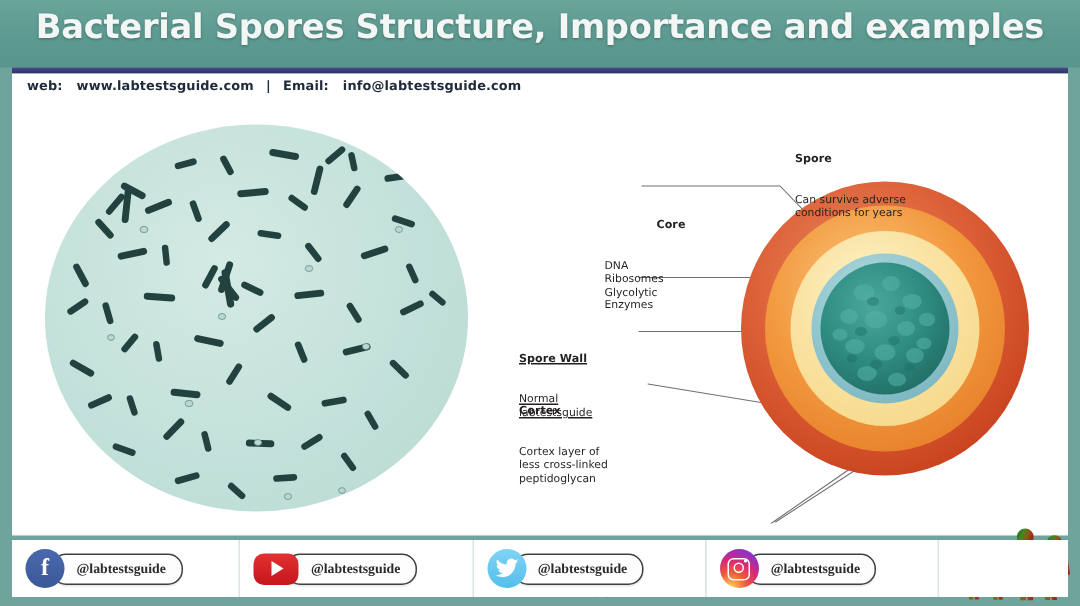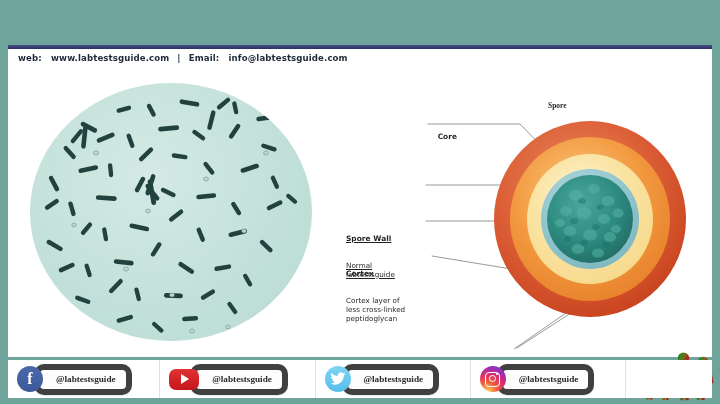--- a/index.html
+++ b/index.html
@@ -66,22 +66,22 @@
   .lbl{
     position:absolute;
     font-family:"DejaVu Sans", sans-serif;
     color:#231f20;
     line-height:1.22;
     white-space:pre-line;
   }
   .lbl .hd{font-weight:bold;font-size:7.4px;display:block;letter-spacing:.05px;}
   .lbl .bd{font-weight:normal;font-size:7.2px;display:block;letter-spacing:.02px;}
 
-  #lbl-spore{left:220px;top:4px;font-family:Liberation Serif, serif;}
-  #lbl-core{left:63px;top:35px;text-align:right;width:66px;}
+  #lbl-spore{left:202px;top:4px;}
+  #lbl-core{left:63px;top:48px;text-align:right;width:66px;}
   #lbl-core .bd{text-align:left;padding-left:12px;}
   #lbl-cytoplasmic{left:14px;top:100px;text-align:center;width:84px;}
   #lbl-sporewall{left:18px;top:137px;text-align:left;width:80px;text-decoration:underline;}
   #lbl-cortex{left:18px;top:172px;text-align:left;width:88px;}
   #lbl-keratin{left:60px;top:267px;text-align:left;width:130px;}
 
   
   #family{
     position:absolute;left:630px;top:300px;width:82px;height:57px;
   }
@@ -106,21 +106,21 @@
     position:relative;z-index:2;
     width:26px;height:26px;border-radius:50%;
     display:flex;align-items:center;justify-content:center;
     flex:0 0 auto;
   }
   .sicon.yt{width:30px;height:21px;border-radius:7px;}
   .pill{
     position:relative;margin-left:-9px;padding:0 10px 0 16px;
     height:19px;border-radius:10px;
     background:#fdfdfd;
-    border:6px solid #404040;
+    border:1px solid #404040;
     display:flex;align-items:center;
     font-family:"Liberation Serif", serif;
     font-weight:bold;font-size:9.2px;color:#2a2a2a;
     white-space:nowrap;
     box-shadow:0 1px 1px rgba(0,0,0,.10);
   }
   #fb-icon{background:linear-gradient(180deg,#4a69ad 0%,#3b5998 100%);}
   #fb-icon .g{color:#fff;font-weight:bold;font-size:16px;font-family:"Liberation Serif",serif;line-height:1;margin-top:-1px;}
   #yt-icon{background:linear-gradient(180deg,#e23232 0%,#c4161c 100%);}
   #yt-icon .g{width:0;height:0;border-left:8px solid #fff;border-top:5px solid transparent;border-bottom:5px solid transparent;margin-left:2px;}
@@ -129,20 +129,23 @@
   #ig-glyph{width:13px;height:13px;border:1.6px solid #fff;border-radius:4px;position:relative;}
   #ig-glyph:before{content:"";position:absolute;left:2.4px;top:2.4px;width:5.6px;height:5.6px;border:1.4px solid #fff;border-radius:50%;}
   #ig-glyph:after{content:"";position:absolute;right:1.2px;top:0.6px;width:1.7px;height:1.7px;background:#fff;border-radius:50%;}
   #family-cell{flex:0 0 auto;margin-left:auto;width:86px;height:38px;background:#ffffff;}
 </style>
 </head>
 <body>
 
 <div id="slide">
 
+  <div id="title-bar">
+    <div id="page-title">Bacterial Spores Structure, Importance and examples</div>
+  </div>
   <div id="navy-rule"></div>
 
   <div id="sheet">
 
     <div id="contact-line">
       <span>web:</span>
       <span>&nbsp;</span>
       <span>www.labtestsguide.com</span>
       <span class="sep">|</span>
       <span>Email:</span>
@@ -435,23 +438,29 @@
           <ellipse cx="246" cy="144" rx="4" ry="3"></ellipse>
           <ellipse cx="268" cy="150" rx="3.8" ry="3"></ellipse>
           <ellipse cx="256" cy="166" rx="4" ry="3"></ellipse>
           <ellipse cx="278" cy="168" rx="3.5" ry="2.8"></ellipse>
           <ellipse cx="240" cy="162" rx="3.5" ry="2.8"></ellipse>
         </g>
       </svg>
 
       <div class="lbl" id="lbl-spore">
         <span class="hd">Spore</span>
+        <span class="bd">Can survive adverse
+conditions for years</span>
       </div>
       <div class="lbl" id="lbl-core">
         <span class="hd">Core</span>
+        <span class="bd">DNA
+Ribosomes
+Glycolytic
+Enzymes</span>
       </div>
       <div class="lbl" id="lbl-sporewall">
         <span class="hd">Spore Wall</span>
         <span class="bd">Normal
 labtestsguide</span>
       </div>
       <div class="lbl" id="lbl-cortex">
         <span class="hd">Cortex</span>
         <span class="bd">Cortex layer of
 less cross-linked

